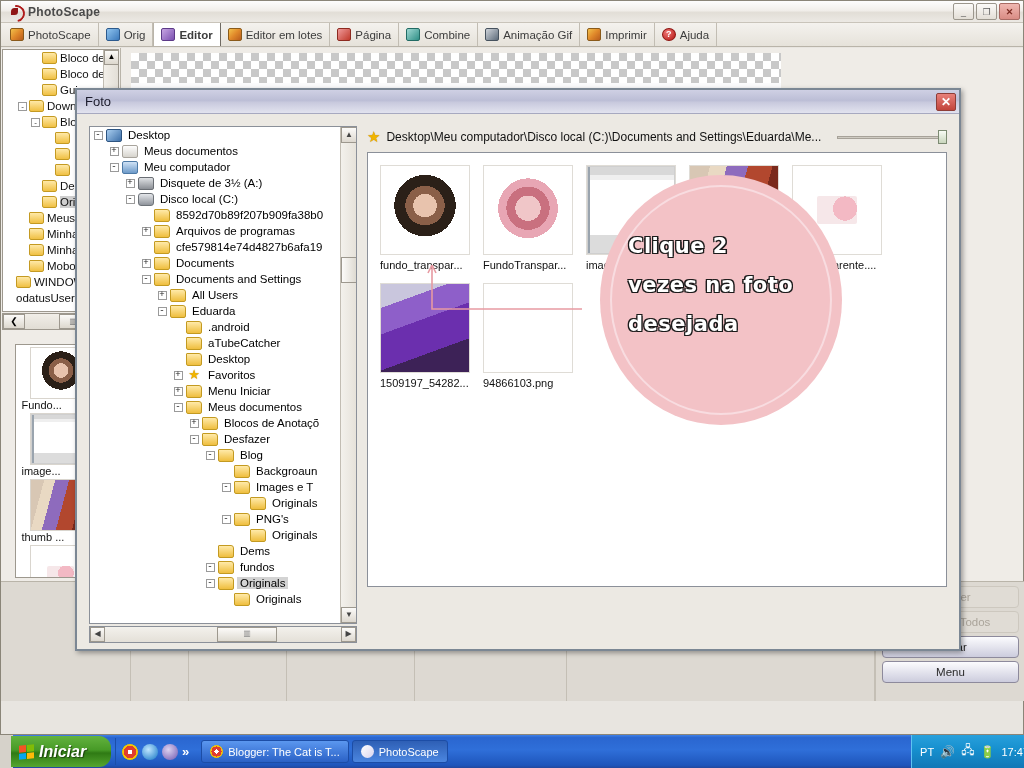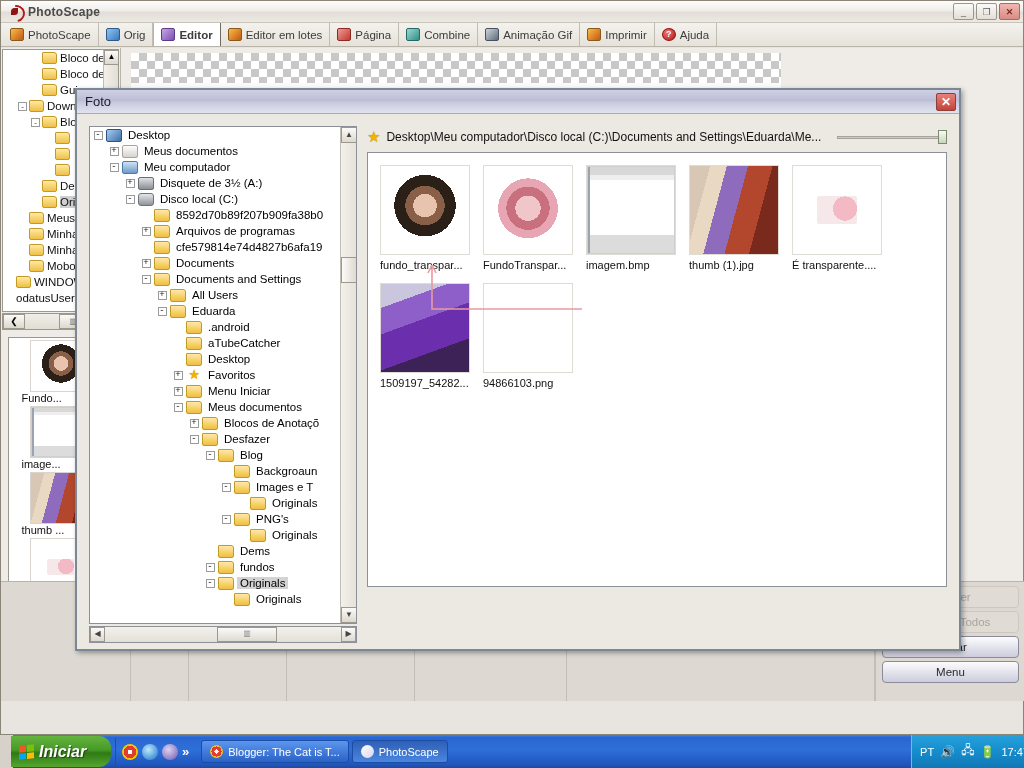--- a/index.html
+++ b/index.html
@@ -61,21 +61,21 @@
     background:linear-gradient(to right,#f2efe9,#e3dfd7); border-left:1px solid #c2bdb3; }
   .mini-sb .arrow { width:15px; height:15px; background:linear-gradient(to bottom,#fbfaf8,#ddd8ce);
     border:1px solid #9d988e; text-align:center; line-height:12px; font-size:8px; }
   #mini-hscroll { height:17px; background:linear-gradient(to bottom,#f1eee8,#e1ddd4); border:1px solid #9d988e;
     margin:0 1px; display:flex; align-items:center; }
   #mini-hscroll .hb { width:22px; height:15px; background:linear-gradient(to bottom,#fbfaf8,#ddd8ce);
     border:1px solid #9d988e; text-align:center; font-size:9px; line-height:13px; }
   #mini-hscroll .grip { width:28px; height:15px; margin-left:34px;
     background:linear-gradient(to bottom,#fbfaf8,#ddd8ce); border:1px solid #9d988e; text-align:center;
     font-size:8px; color:#777; line-height:13px; }
-  #thumb-strip { flex:1; background:#fff; border:1px solid #9d988e; margin:7px; overflow:hidden; position:relative; }
+  #thumb-strip { flex:1; background:#fff; border:1px solid #9d988e; margin:14px; overflow:hidden; position:relative; }
   .tstrip-item { width:86px; margin:2px auto 0; }
   .tstrip-item .tb { width:62px; height:52px; border:1px solid #d9d5ce; margin:0 auto; overflow:hidden;
     background:#fff; }
   .tstrip-item .tl { font-size:11px; color:#111; padding-left:4px; }
   #strip-sb { position:absolute; right:0; top:0; width:15px; height:100%;
     background:linear-gradient(to right,#f2efe9,#e3dfd7); border-left:1px solid #c2bdb3; }
   #strip-sb .arrow { width:15px; height:15px; background:linear-gradient(to bottom,#fbfaf8,#ddd8ce);
     border:1px solid #9d988e; text-align:center; line-height:12px; font-size:8px; }
   #left-icons { height:22px; display:flex; align-items:center; gap:6px; padding-left:8px; }
 
@@ -947,20 +947,29 @@
               <div class="cap">1509197_54282...</div>
             </div>
             <div class="fitem">
               <div class="box">
                 <div class="ph" style="background: rgb(255, 255, 255);"></div>
               </div>
               <div class="cap">94866103.png</div>
             </div>
           </div>
 
+        <div id="annot">
+          <div class="ell"></div>
+          <div class="ell2"></div>
+          <div class="txt">
+            <div>Clique 2</div>
+            <div>vezes na foto</div>
+            <div>desejada</div>
+          </div>
+        </div>
 
         <svg id="arrow" viewBox="0 0 160 60">
           <path d="M8,4 L8,48 L158,48" fill="none" stroke="#e79aa2" stroke-width="1.6"></path>
           <path d="M8,4 L4,12 M8,4 L12,12" fill="none" stroke="#e79aa2" stroke-width="1.6"></path>
         </svg>
       </div>
 
     </div>
   </div>
 </div>

